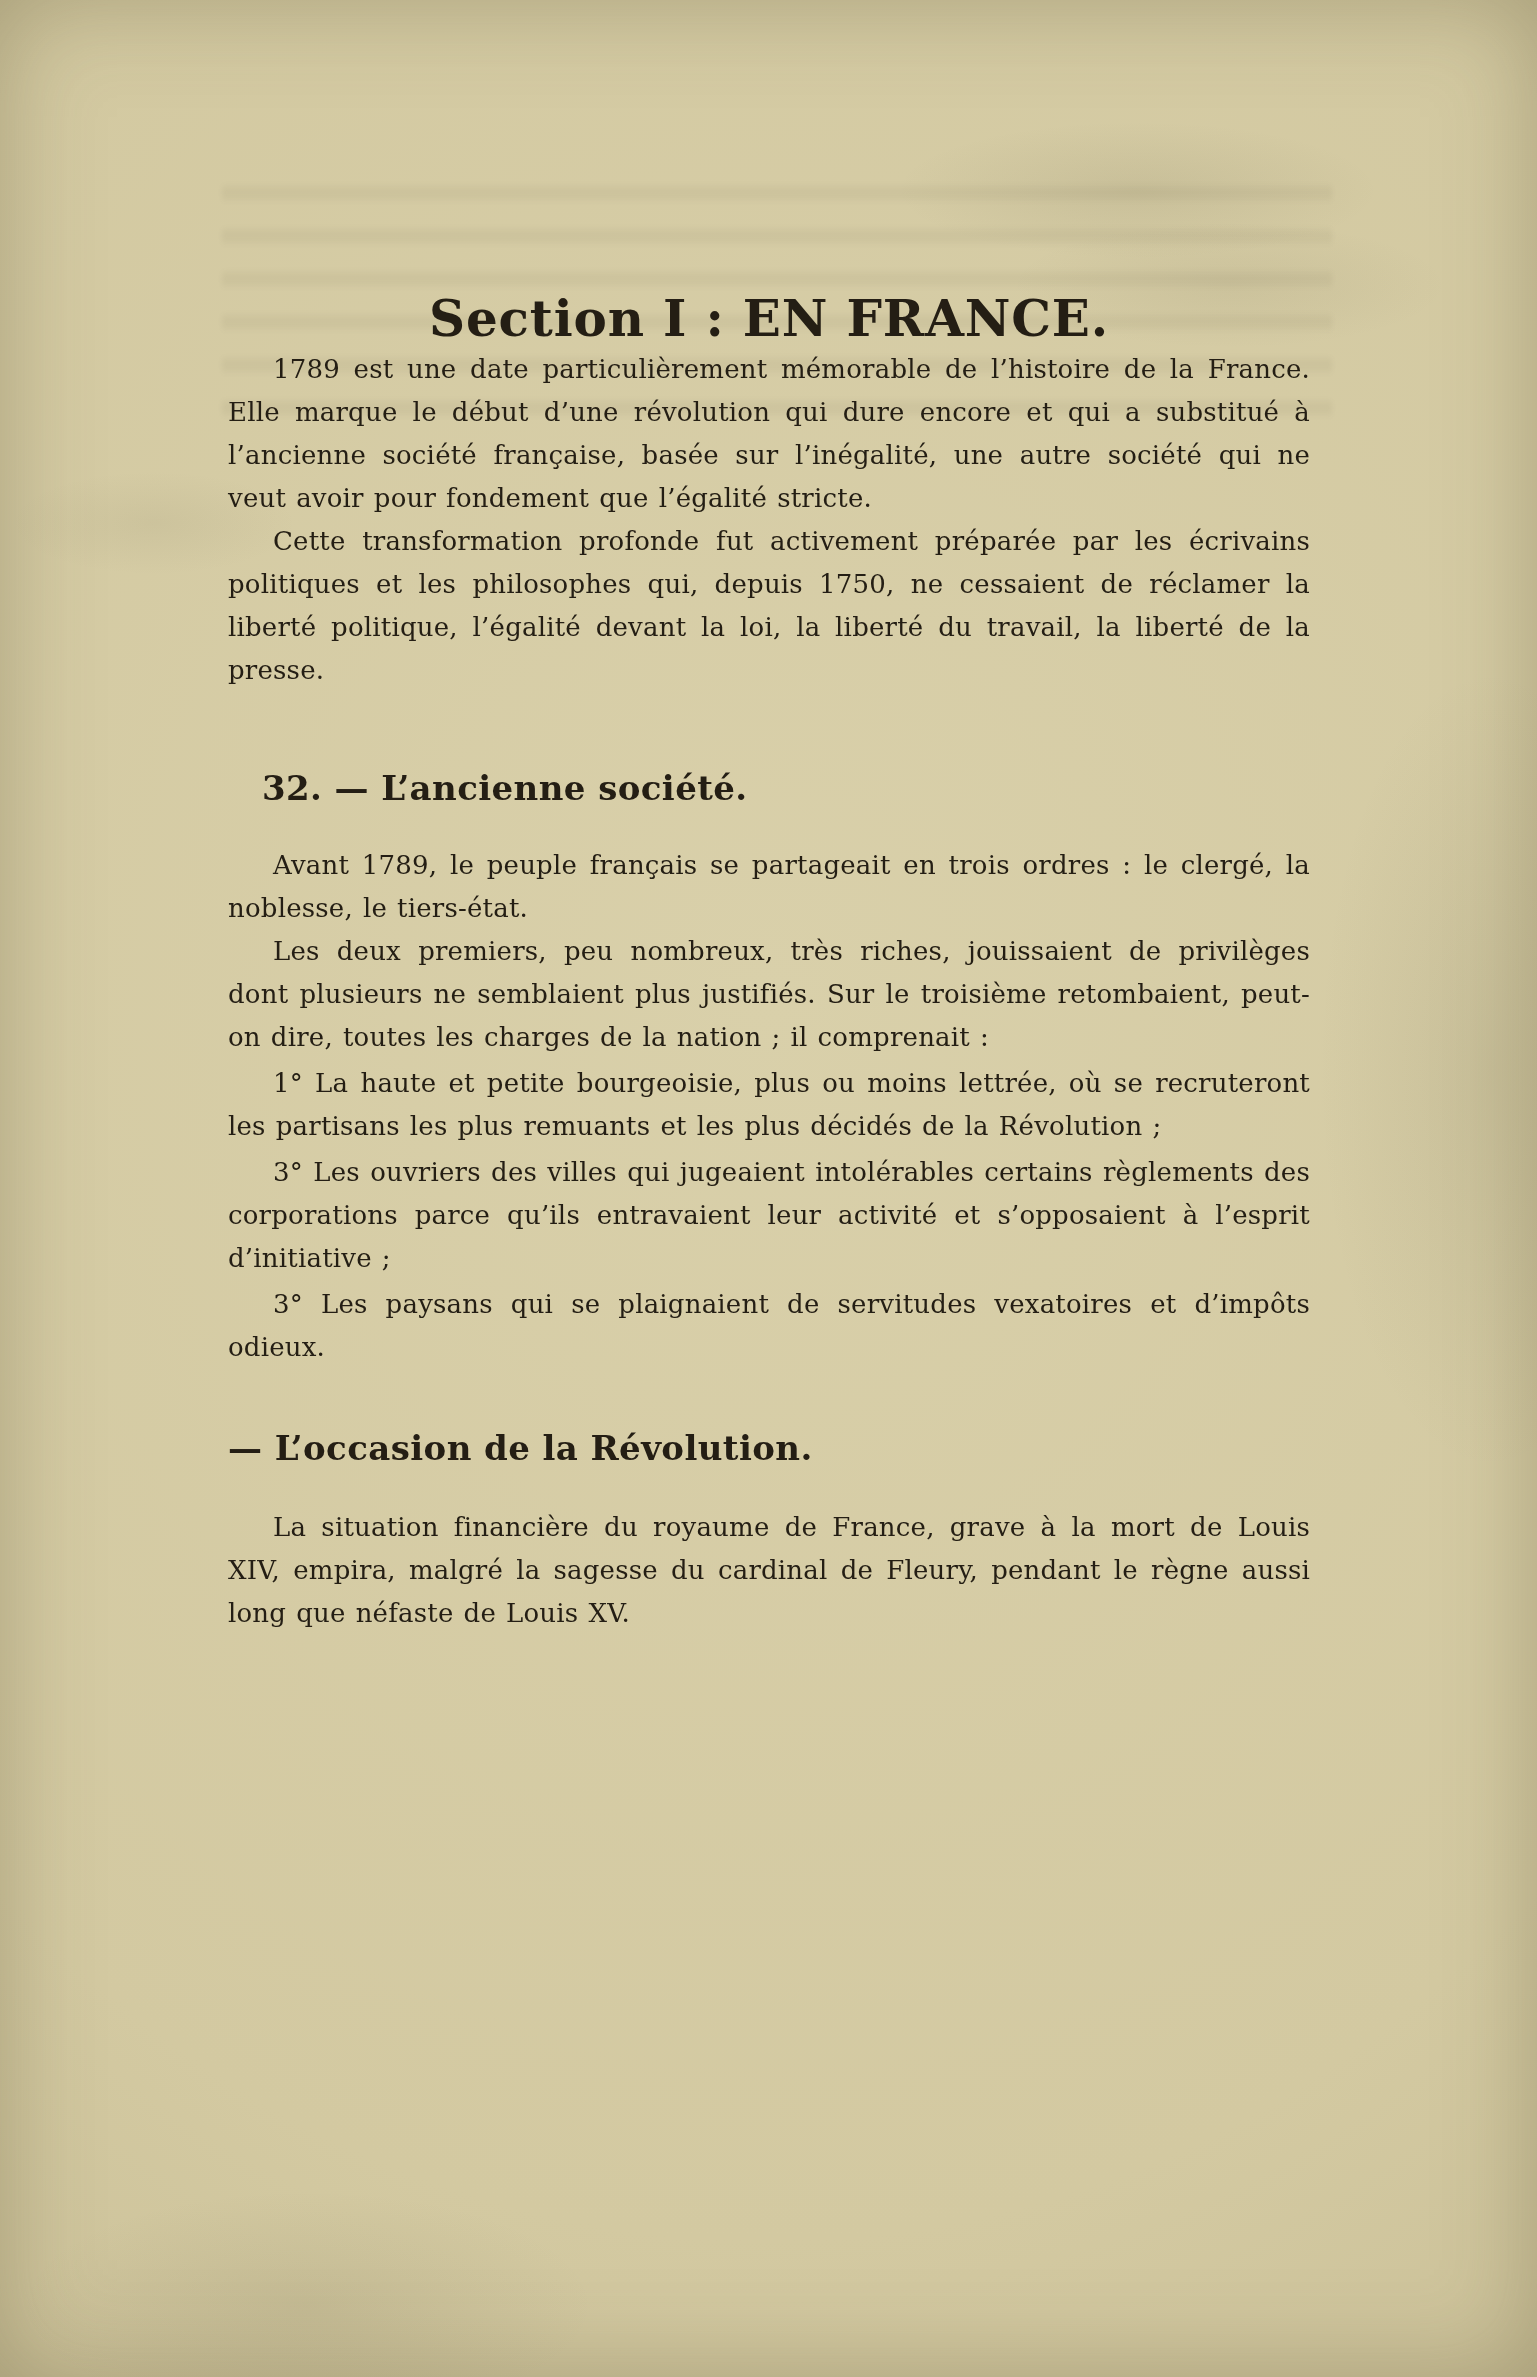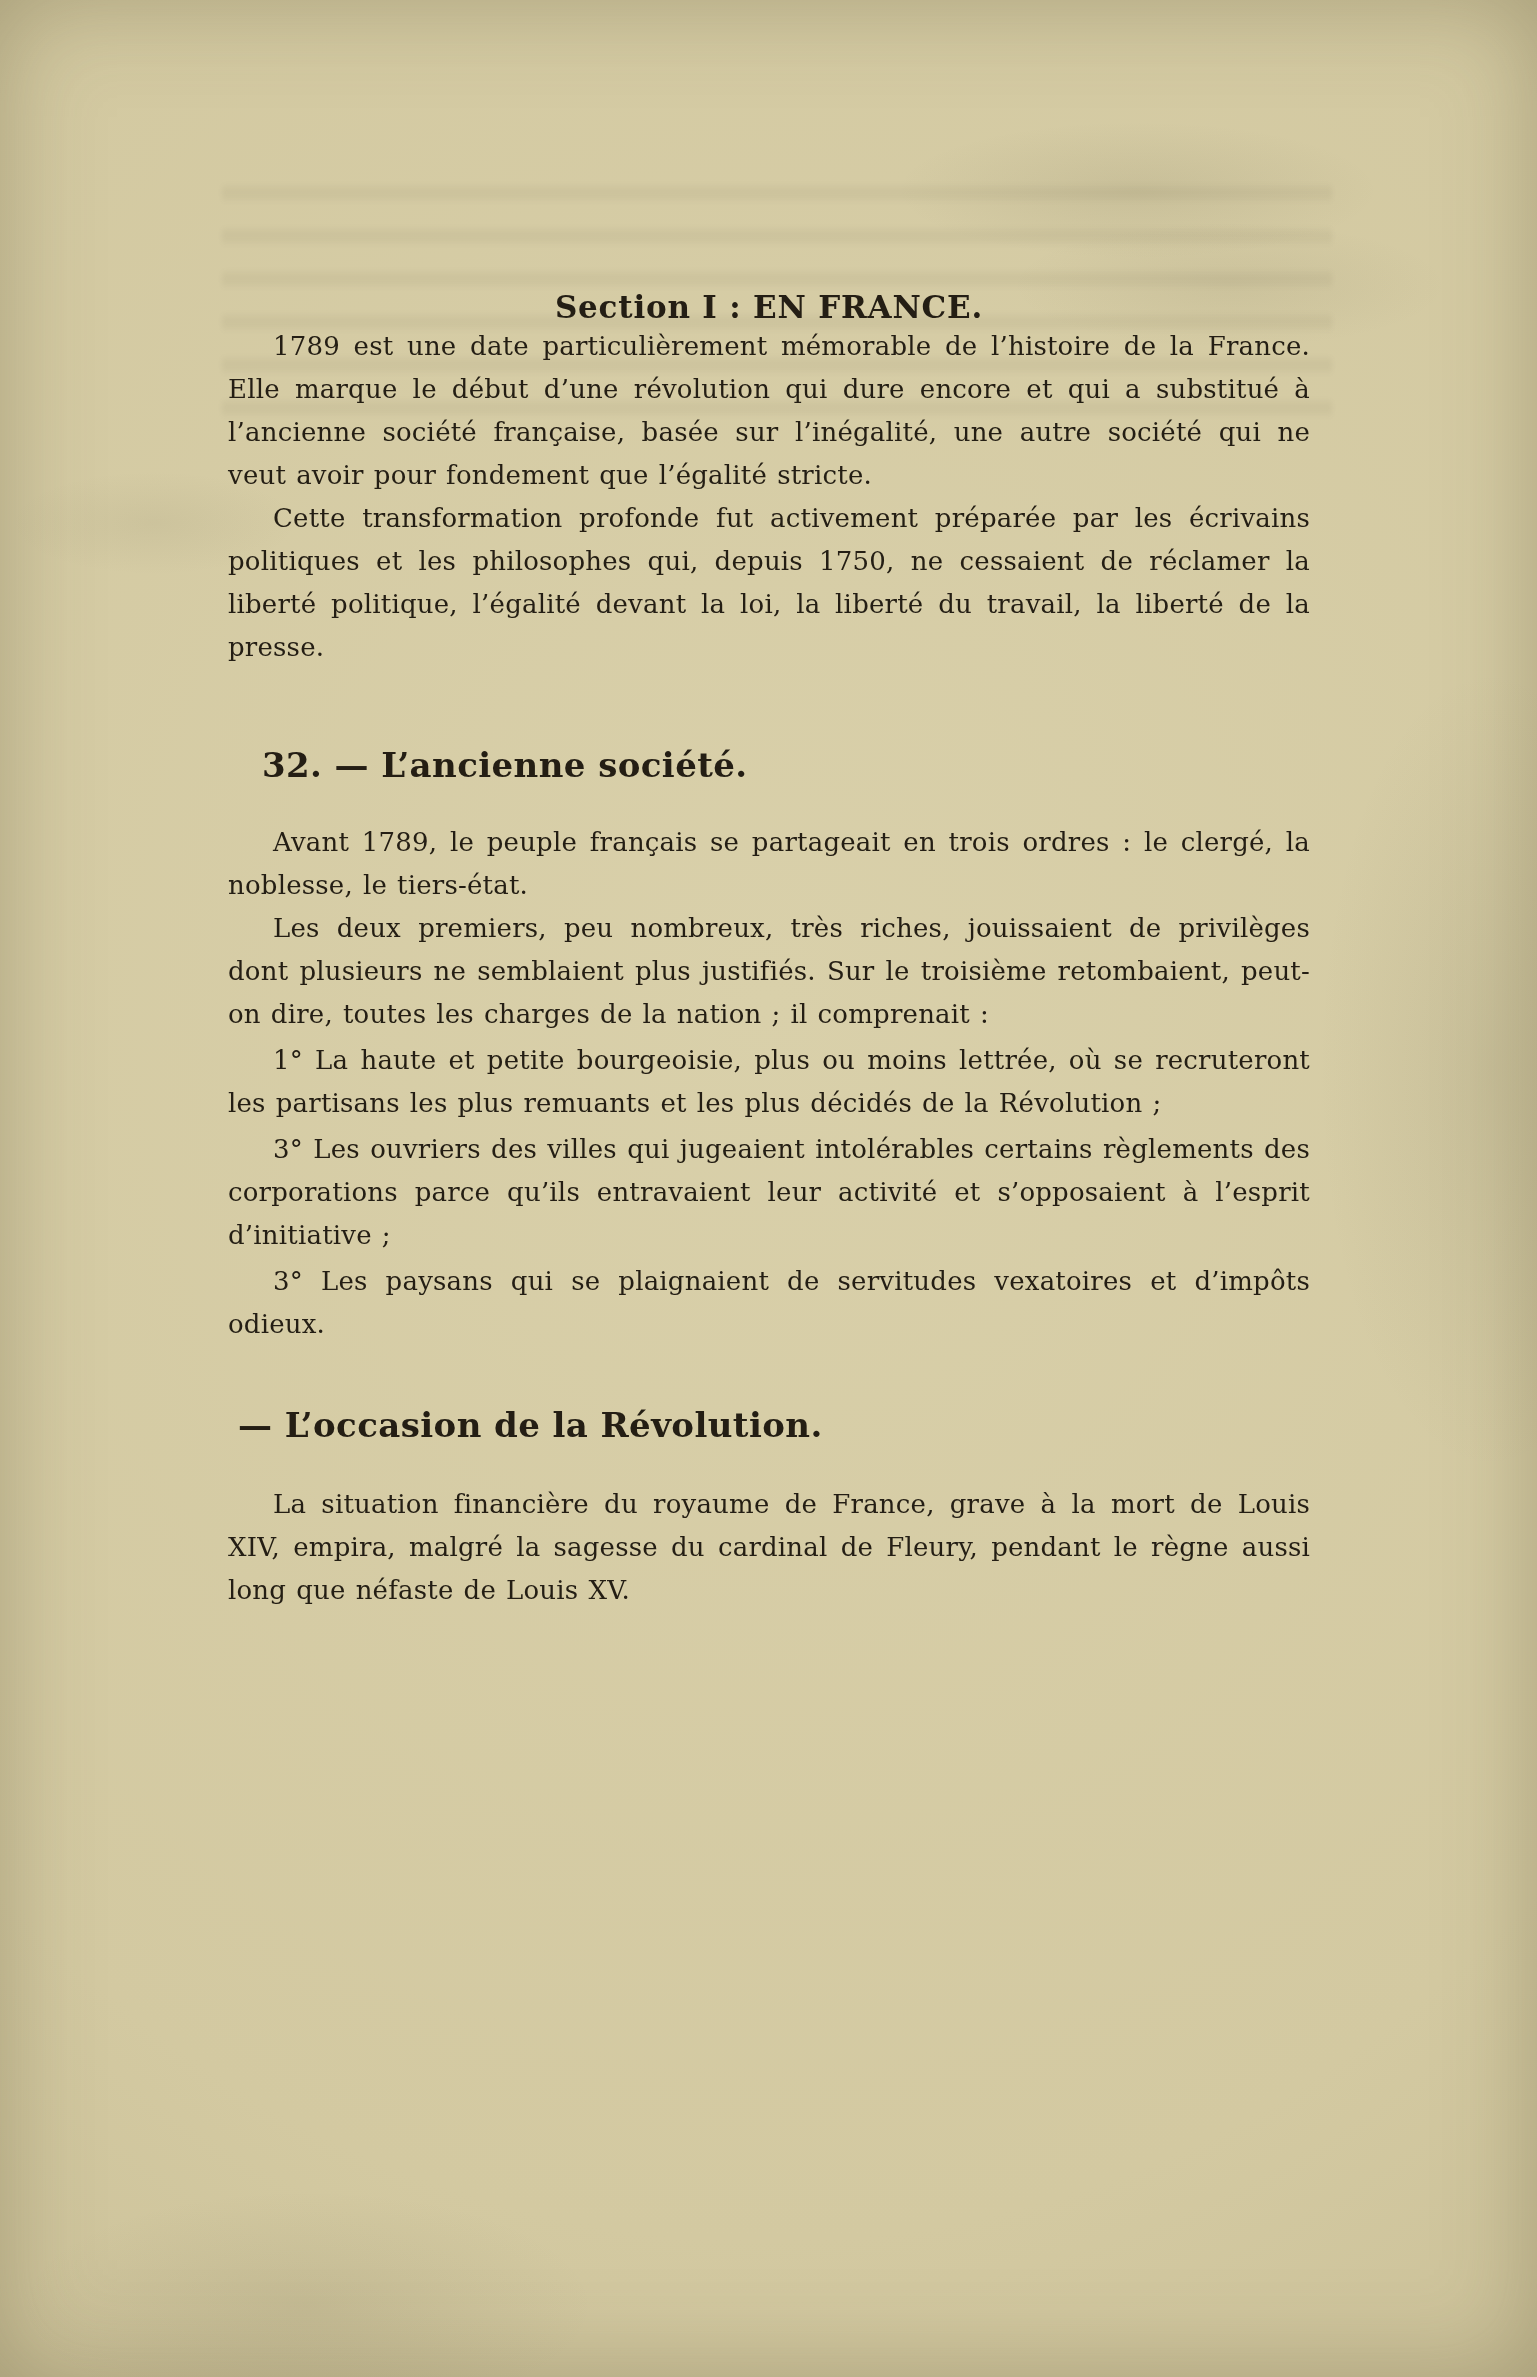--- a/index.html
+++ b/index.html
@@ -77,38 +77,38 @@
     letter-spacing: 0.8px;
   }
   .content {
     position: absolute;
     top: 289px;
     left: 228px;
     width: 1082px;
   }
   .section-title {
     text-align: center;
-    font-size: 31px;
+    font-size: 50px;
     font-weight: bold;
     letter-spacing: 0.8px;
     margin: 0;
   }
   .article-heading {
     font-size: 34px;
     font-weight: bold;
     letter-spacing: 0.4px;
     margin: 0;
     text-indent: 34px;
   }
   .article-heading.flush {
     text-indent: 0;
   }
   .heading-24 { margin: 72px 0 31px 0; }
   .heading-25 { margin: 76px 0 36px 0; }
-  .heading-occasion { margin: 59px 0 38px 10px; }
+  .heading-occasion { margin: 59px 0 38px 0; }
   .para {
     font-size: 26px;
     line-height: 43px;
     letter-spacing: 0.2px;
     word-spacing: 1.6px;
     text-align: justify;
     text-indent: 45px;
     margin: 0;
   }
   .para.list-item {

